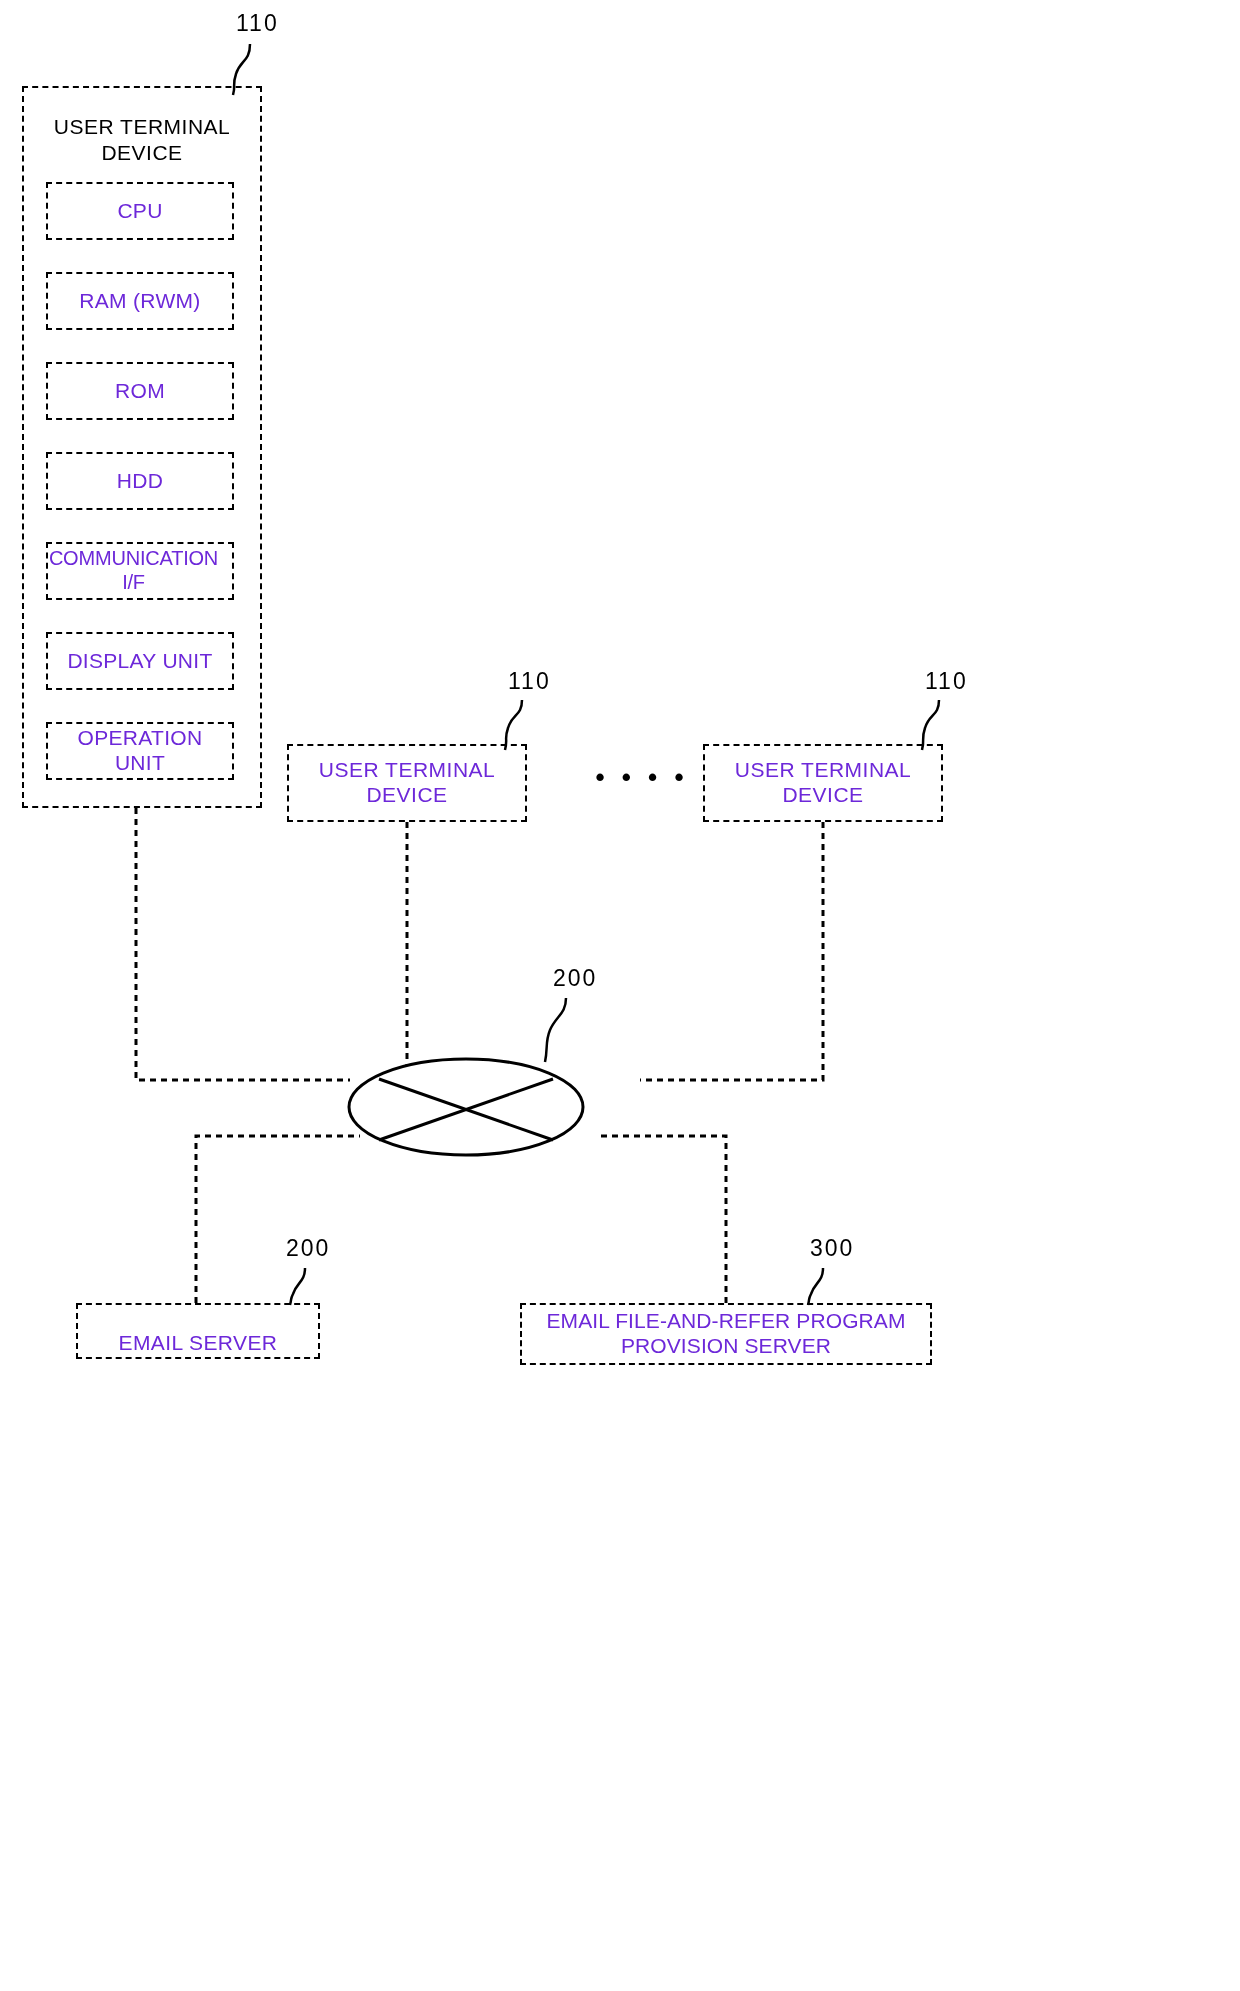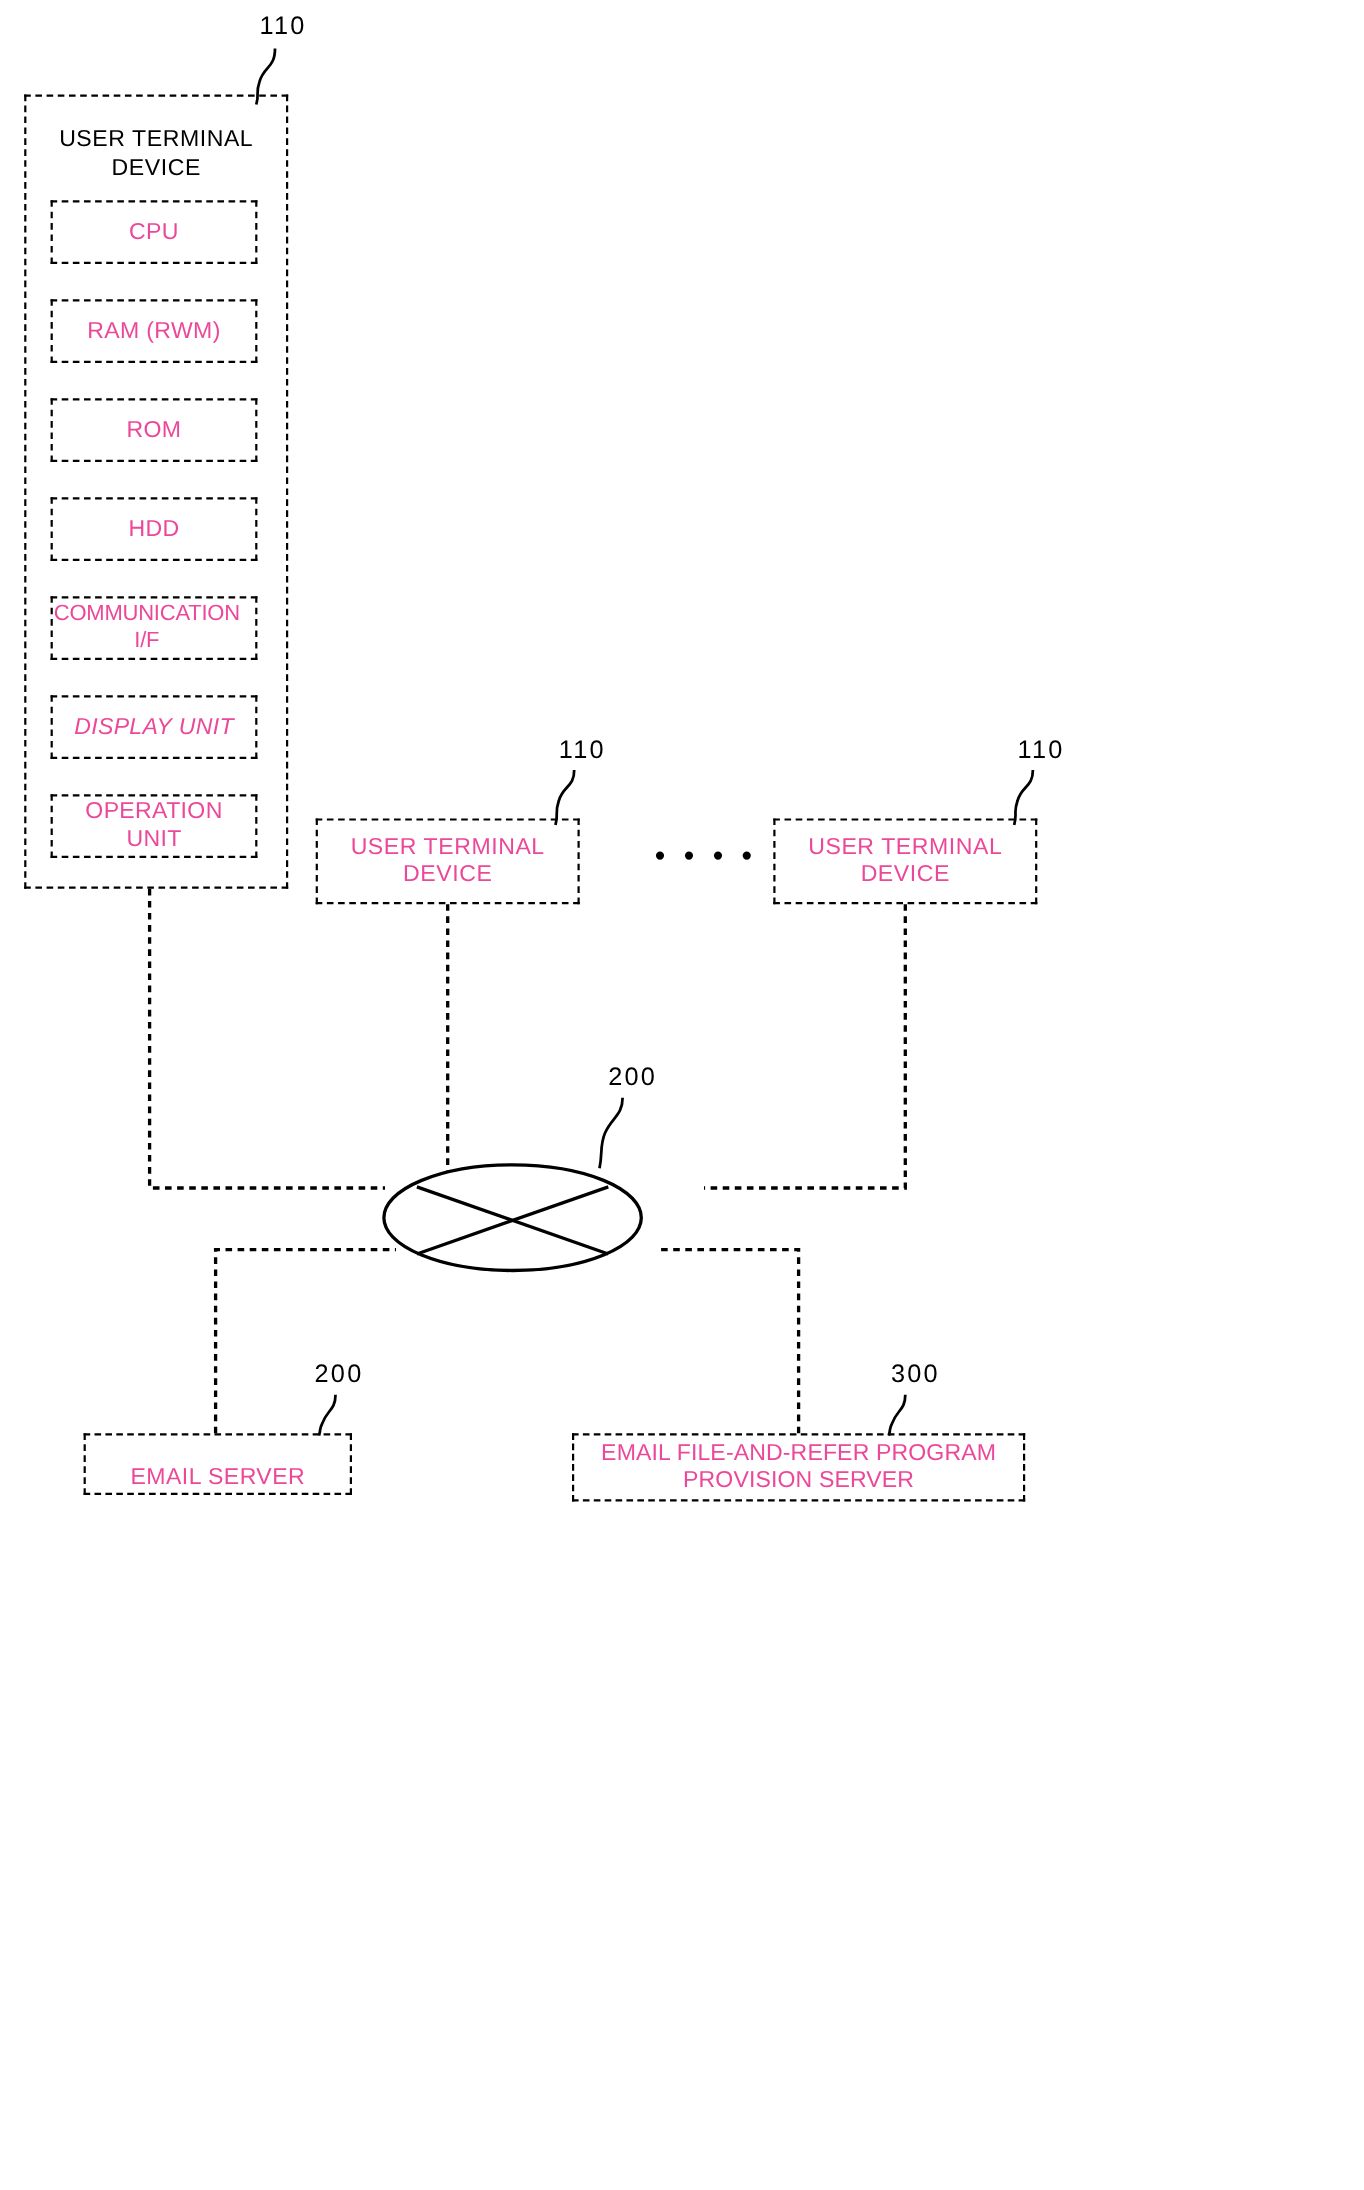--- a/index.html
+++ b/index.html
@@ -35,21 +35,21 @@
     display: flex;
     align-items: center;
     justify-content: center;
     text-align: center;
   }
   .box .label {
     font-size: 22px;
     letter-spacing: 0.6px;
     line-height: 1.18;
     white-space: pre-line;
-    color: #ec4899;
+    color: #6d28d9;
   }
 
   
   #terminal-panel {
     left: 22px;
     top: 86px;
     width: 240px;
     height: 722px;
     display: block;
   }
@@ -202,21 +202,21 @@
 
     <div class="box component-box" style="top:364px;">
       <span class="label">HDD</span>
     </div>
 
     <div class="box component-box wide-text" style="top:454px;">
       <span class="label">COMMUNICATION
 I/F</span>
     </div>
 
-    <div class="box component-box" style="top:544px;font-style:italic;">
+    <div class="box component-box" style="top:544px;">
       <span class="label">DISPLAY UNIT</span>
     </div>
 
     <div class="box component-box" style="top:634px;">
       <span class="label">OPERATION
 UNIT</span>
     </div>
   </div>
 
   <div class="box peer-terminal" id="peer-terminal-1">

